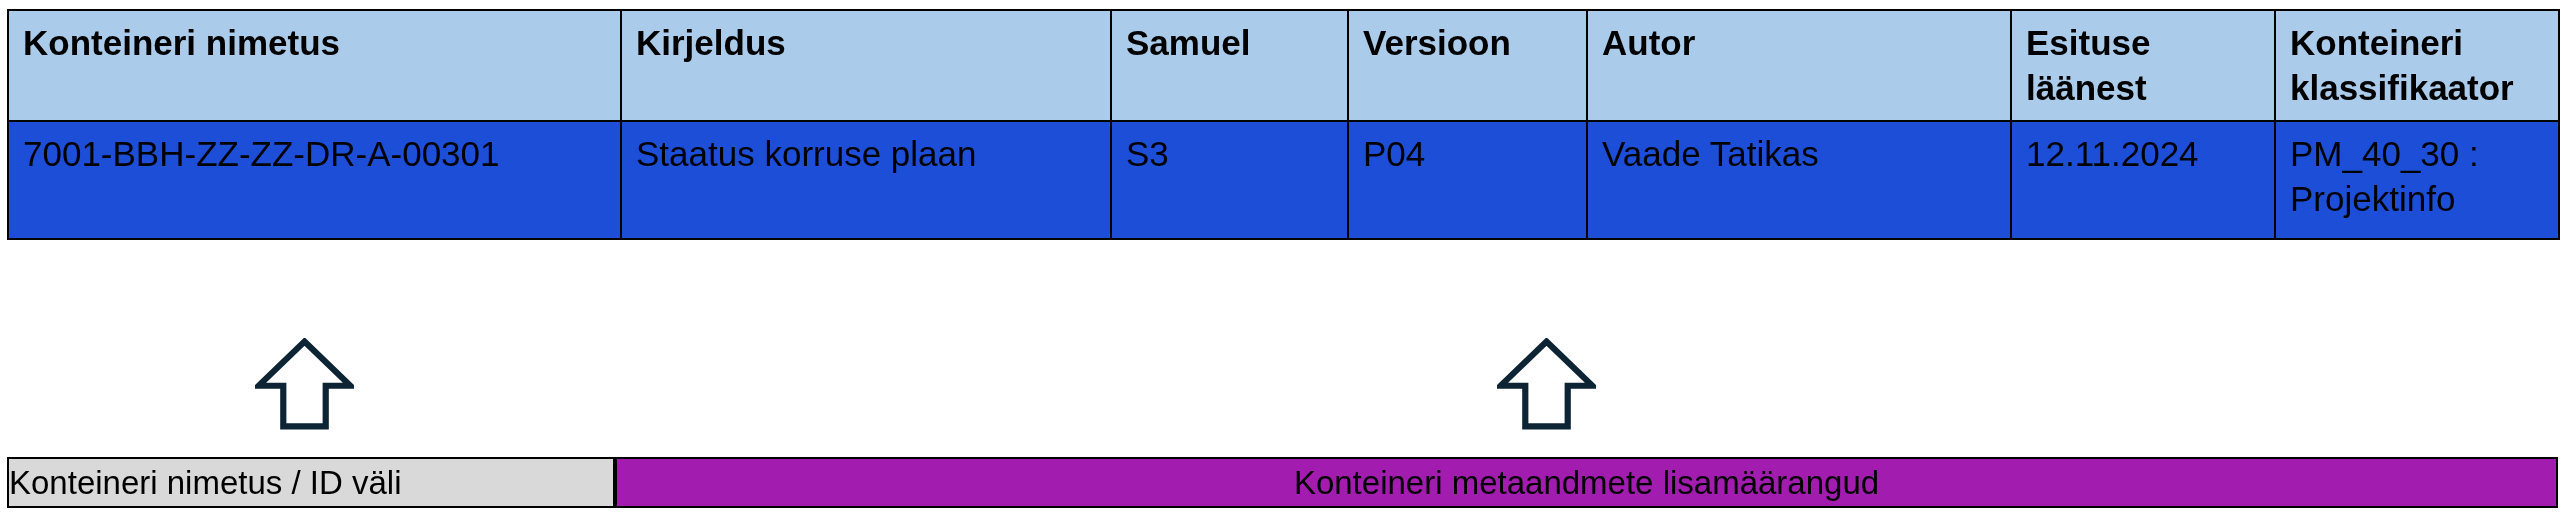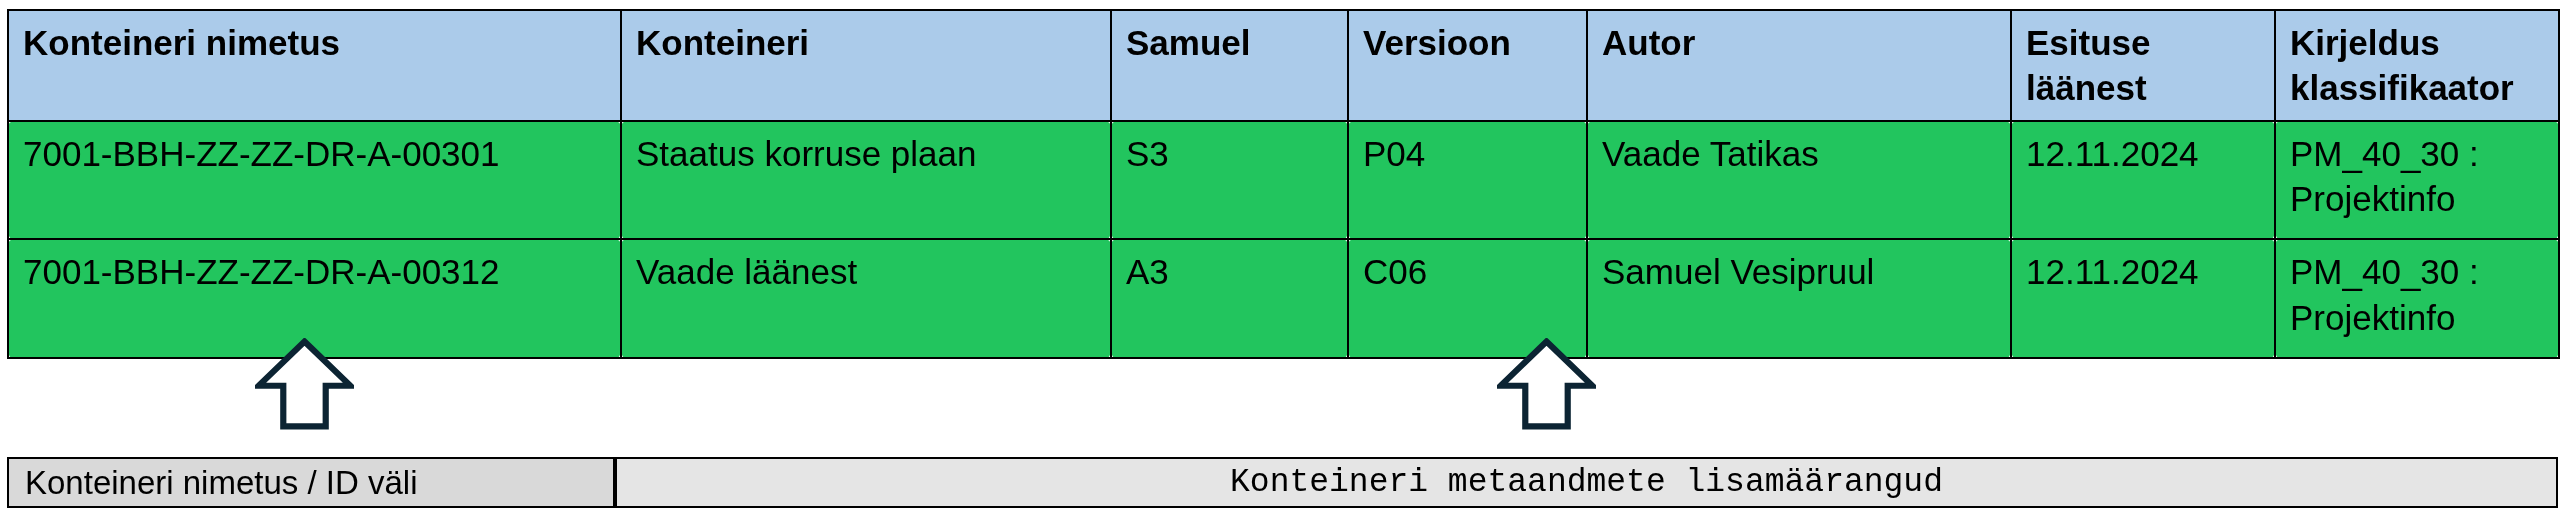--- a/index.html
+++ b/index.html
@@ -43,23 +43,22 @@
     font-size: 35px;
     font-weight: 400;
     word-wrap: break-word;
   }
   .meta-table thead th {
     background: #ABCBEA;
     font-weight: bold;
     height: 87px;
   }
   .meta-table tbody td {
-    background: #22c55e;
+    background: #1d4ed8;
     height: 99px;
-    border-radius: 6px;
   }
 
   
   .col-name   { width: 613px; }
   .col-desc   { width: 490px; }
   .col-status { width: 237px; }
   .col-ver    { width: 239px; }
   .col-author { width: 424px; }
   .col-date   { width: 264px; }
   .col-class  { width: 284px; }
@@ -89,72 +88,61 @@
     border: 2.7px solid #000000;
     display: flex;
     align-items: center;
     font-size: 33px;
     line-height: 1;
   }
   .legend-left {
     width: 608px;
     background: #D9D9D9;
     justify-content: flex-start;
-    padding-left: 16px;
   }
   .legend-right {
     flex: 1 1 auto;
-    background: #e5e5e5;
+    background: #a21caf;
     border-left: 2.7px solid #000000;
     justify-content: center;
-    font-family: Liberation Mono, monospace;
   }
 </style>
 </head>
 <body>
 
 <div class="page">
 
   <table class="meta-table">
     <colgroup>
       <col class="col-name">
       <col class="col-desc">
       <col class="col-status">
       <col class="col-ver">
       <col class="col-author">
       <col class="col-date">
       <col class="col-class">
     </colgroup>
     <thead>
       <tr>
         <th>Konteineri nimetus</th>
-        <th>Konteineri</th>
+        <th>Kirjeldus</th>
         <th>Samuel</th>
         <th>Versioon</th>
         <th>Autor</th>
         <th>Esituse läänest</th>
-        <th>Kirjeldus klassifikaator</th>
+        <th>Konteineri klassifikaator</th>
       </tr>
     </thead>
     <tbody>
       <tr>
         <td>7001-BBH-ZZ-ZZ-DR-A-00301</td>
         <td>Staatus korruse plaan</td>
         <td>S3</td>
         <td>P04</td>
         <td>Vaade Tatikas</td>
-        <td>12.11.2024</td>
-        <td>PM_40_30 : Projektinfo</td>
-      </tr>
-      <tr>
-        <td>7001-BBH-ZZ-ZZ-DR-A-00312</td>
-        <td>Vaade läänest</td>
-        <td>A3</td>
-        <td>C06</td>
-        <td>Samuel Vesipruul</td>
         <td>12.11.2024</td>
         <td>PM_40_30 : Projektinfo</td>
       </tr>
     </tbody>
   </table>
 
   <div class="arrow arrow-1">
     <svg viewBox="0 0 112 104" xmlns="http://www.w3.org/2000/svg" aria-hidden="true">
       <polygon points="56,4 108,54 80,54 80,100 32,100 32,54 4,54" fill="#ffffff" stroke="#0C2433" stroke-width="7" stroke-linejoin="miter"></polygon>
     </svg>

